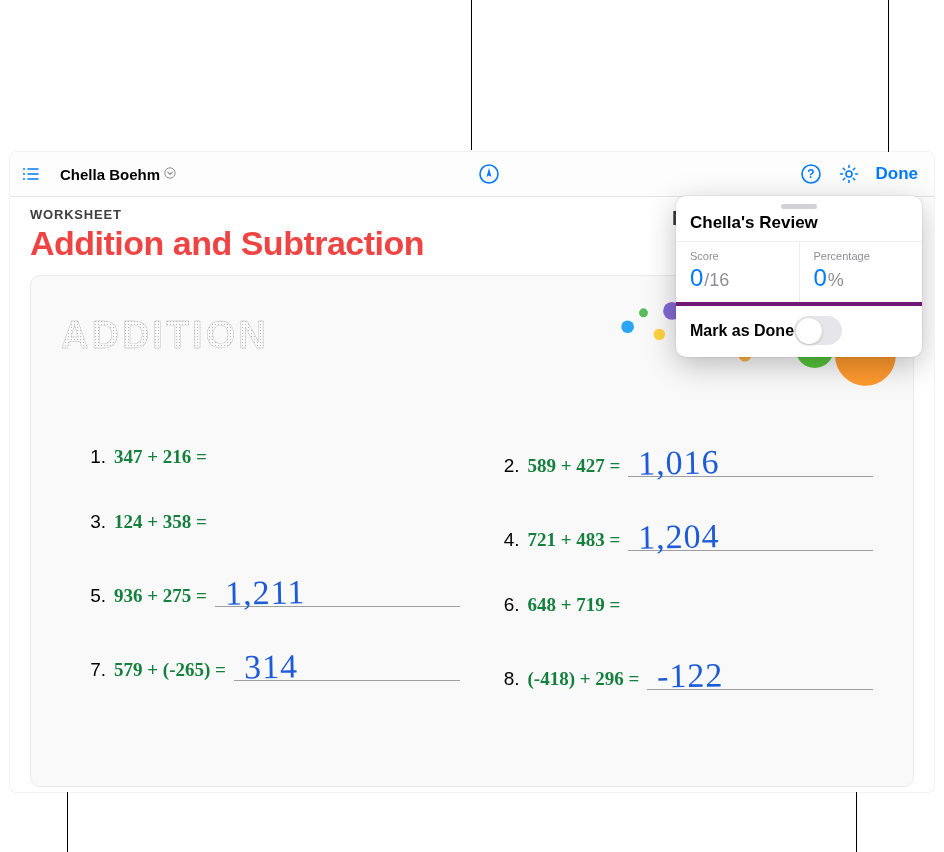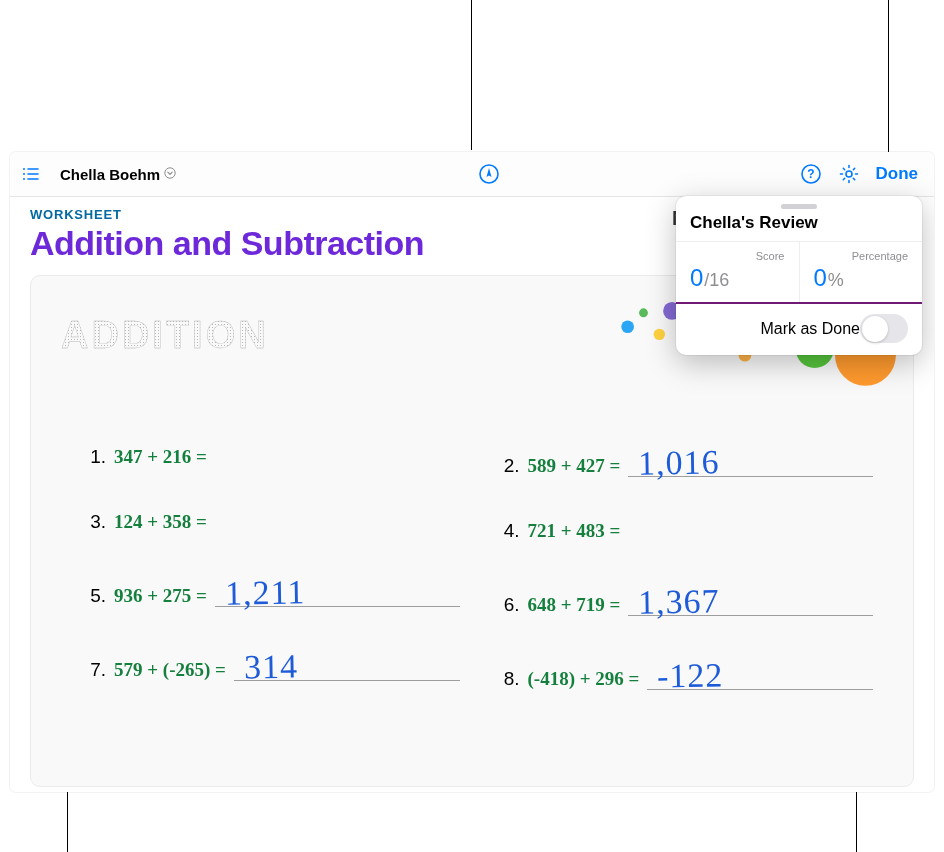--- a/index.html
+++ b/index.html
@@ -108,28 +108,28 @@
     position: relative;
     padding: 10px 20px 0 20px;
     height: calc(100% - 44px);
     box-sizing: border-box;
     overflow: hidden;
   }
   .kicker {
     font-size: 13px;
     font-weight: 700;
     letter-spacing: 0.8px;
-    color: #0369a1;
+    color: #404040;
     text-transform: uppercase;
   }
   .title {
     font-size: 34px;
     font-weight: 800;
     margin: 2px 0 12px 0;
-    color: #6d28d9;
+    color: #ef4444;
     letter-spacing: -0.5px;
   }
 
   .worksheet {
     position: relative;
     background: #f9f9f9;
     border: 1px solid #eaeaea;
     border-radius: 10px;
     height: 510px;
     overflow: hidden;
@@ -243,21 +243,20 @@
     padding: 0 14px 8px;
     color: #000;
   }
   .pop-scores {
     display: flex;
     border-top: 1px solid #eee;
   }
   .pop-scores .cell {
     flex: 1;
     padding: 8px 14px 10px;
-    text-align: right;
   }
   .pop-scores .cell + .cell {
     border-left: 1px solid #eee;
   }
   .pop-scores .label {
     font-size: 11px;
     color: #8e8e93;
     margin-bottom: 2px;
   }
   .pop-scores .value {
@@ -272,23 +271,24 @@
     font-size: 24px;
   }
   .pop-scores .value .unit {
     color: #8e8e93;
     font-size: 18px;
     margin-left: 1px;
   }
   .pop-row {
     display: flex;
     align-items: center;
-    justify-content: flex-end;
+    justify-content: flex-start;
     padding: 10px 14px 12px;
-    border-top: 2px solid #701a75;
+    border-top: 4px solid #701a75;
+    font-weight: bold;
   }
   .pop-row .lbl {
     font-size: 16px;
     color: #000;
   }
   .switch {
     width: 48px;
     height: 29px;
     background: #e5e5ea;
     border-radius: 15px;
@@ -433,27 +433,27 @@
               <div class="problem">
                 <span class="num">2.</span>
                 <span class="expr">589 + 427 =</span>
                 <span class="answer-line">
                   <span class="answer">1,016</span>
                 </span>
               </div>
               <div class="problem">
                 <span class="num">4.</span>
                 <span class="expr">721 + 483 =</span>
+                <span class="answer-line">
+                  <span class="answer">1,204</span>
+                </span>
               </div>
               <div class="problem">
                 <span class="num">6.</span>
                 <span class="expr">648 + 719 =</span>
-                <span class="answer-line">
-                  <span class="answer">1,367</span>
-                </span>
               </div>
               <div class="problem">
                 <span class="num">8.</span>
                 <span class="expr">(-418) + 296 =</span>
                 <span class="answer-line">
                   <span class="answer">-122</span>
                 </span>
               </div>
             </div>
         </div>

